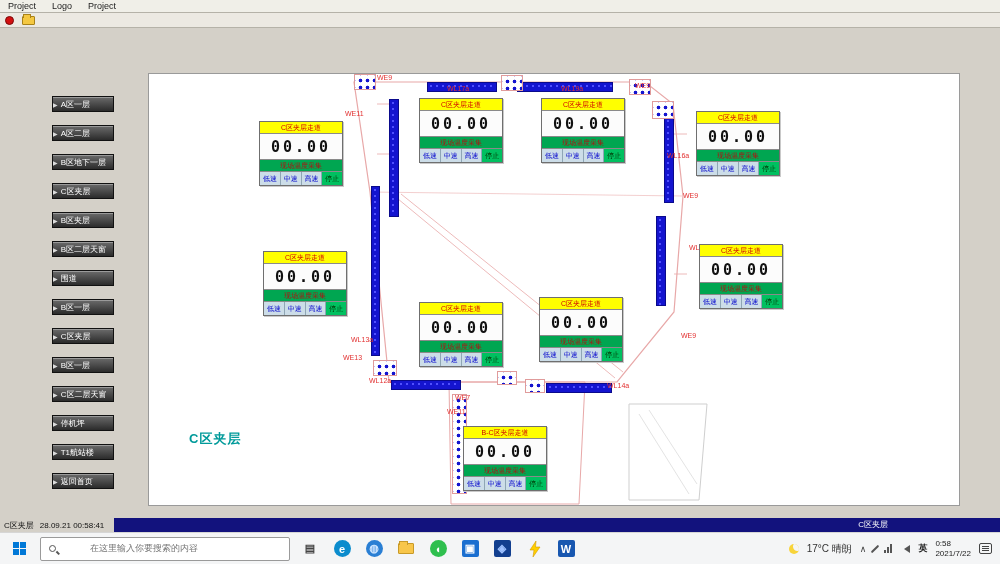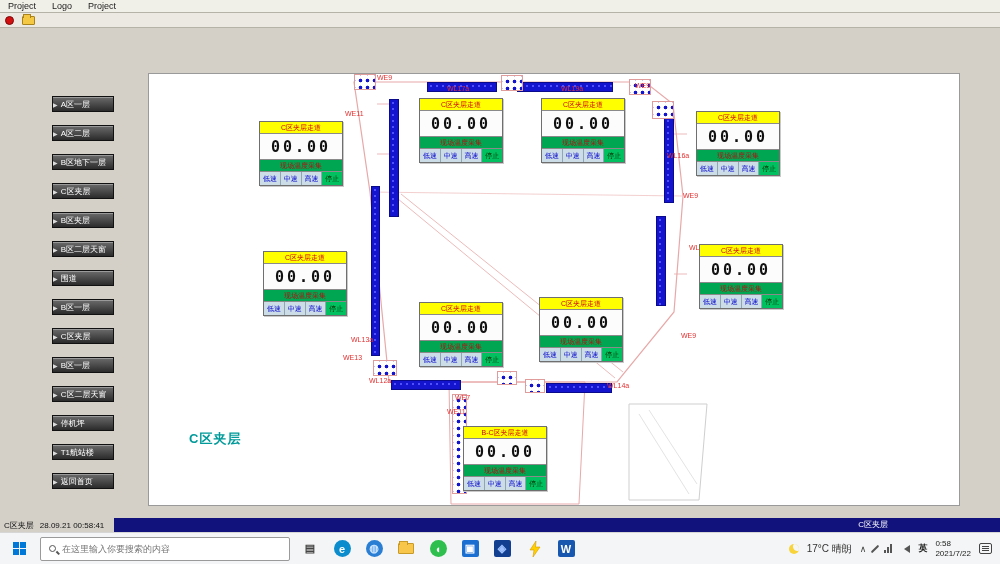--- a/index.html
+++ b/index.html
@@ -52,21 +52,21 @@
   .sb-navy { flex:1; height:14px; background:#12127d; color:#fff; text-align:right; line-height:14px; padding-right:112px; }
 
   
   .taskbar { position:absolute; left:0; top:532px; width:1000px; height:32px; background:#f4f5f6; border-top:1px solid #d6d6d6; display:flex; align-items:center; }
   .start-btn { width:40px; height:32px; display:flex; align-items:center; justify-content:center; cursor:pointer; }
   .win-logo { width:14px; height:14px; display:grid; grid-template-columns:6px 6px; grid-template-rows:6px 6px; gap:1px; }
   .win-logo span { background:#0078d7; }
   .search-box { width:250px; height:24px; background:#fff; border:1px solid #9a9a9a; border-radius:2px; display:flex; align-items:center; gap:6px; padding:0 8px; margin-right:4px; }
   .mag { width:7px; height:7px; border:1.5px solid #555; border-radius:50%; position:relative; flex:none; }
   .mag::after { content:""; position:absolute; left:6px; top:6px; width:4px; height:1.5px; background:#555; transform:rotate(45deg); }
-  .search-box input { border:none; outline:none; font-size:9px; color:#333; width:200px; background:transparent; font-family:Liberation Serif, serif; }
+  .search-box input { border:none; outline:none; font-size:9px; color:#333; width:200px; background:transparent; font-family:Liberation Mono, monospace;margin-left:28px; }
   .tb-icons { display:flex; align-items:center; }
   .tb-icon { width:32px; height:32px; display:flex; align-items:center; justify-content:center; cursor:pointer; }
   .glyph-icon { width:17px; height:17px; display:flex; align-items:center; justify-content:center; font-size:11px; font-weight:bold; }
   .glyph-icon.circ { border-radius:50%; }
   .glyph-icon.sq { border-radius:2px; }
   .mini-folder { width:16px; height:11px; background:#f8c64a; border:1px solid #c89a28; border-radius:1px; position:relative; }
   .mini-folder::before { content:""; position:absolute; top:-3px; left:0; width:7px; height:3px; background:#f8c64a; border:1px solid #c89a28; border-bottom:none; }
 
   .tray { margin-left:auto; display:flex; align-items:center; gap:8px; padding-right:8px; }
   .moon { width:10px; height:10px; border-radius:50%; background:#f8d43a; position:relative; overflow:hidden; }

